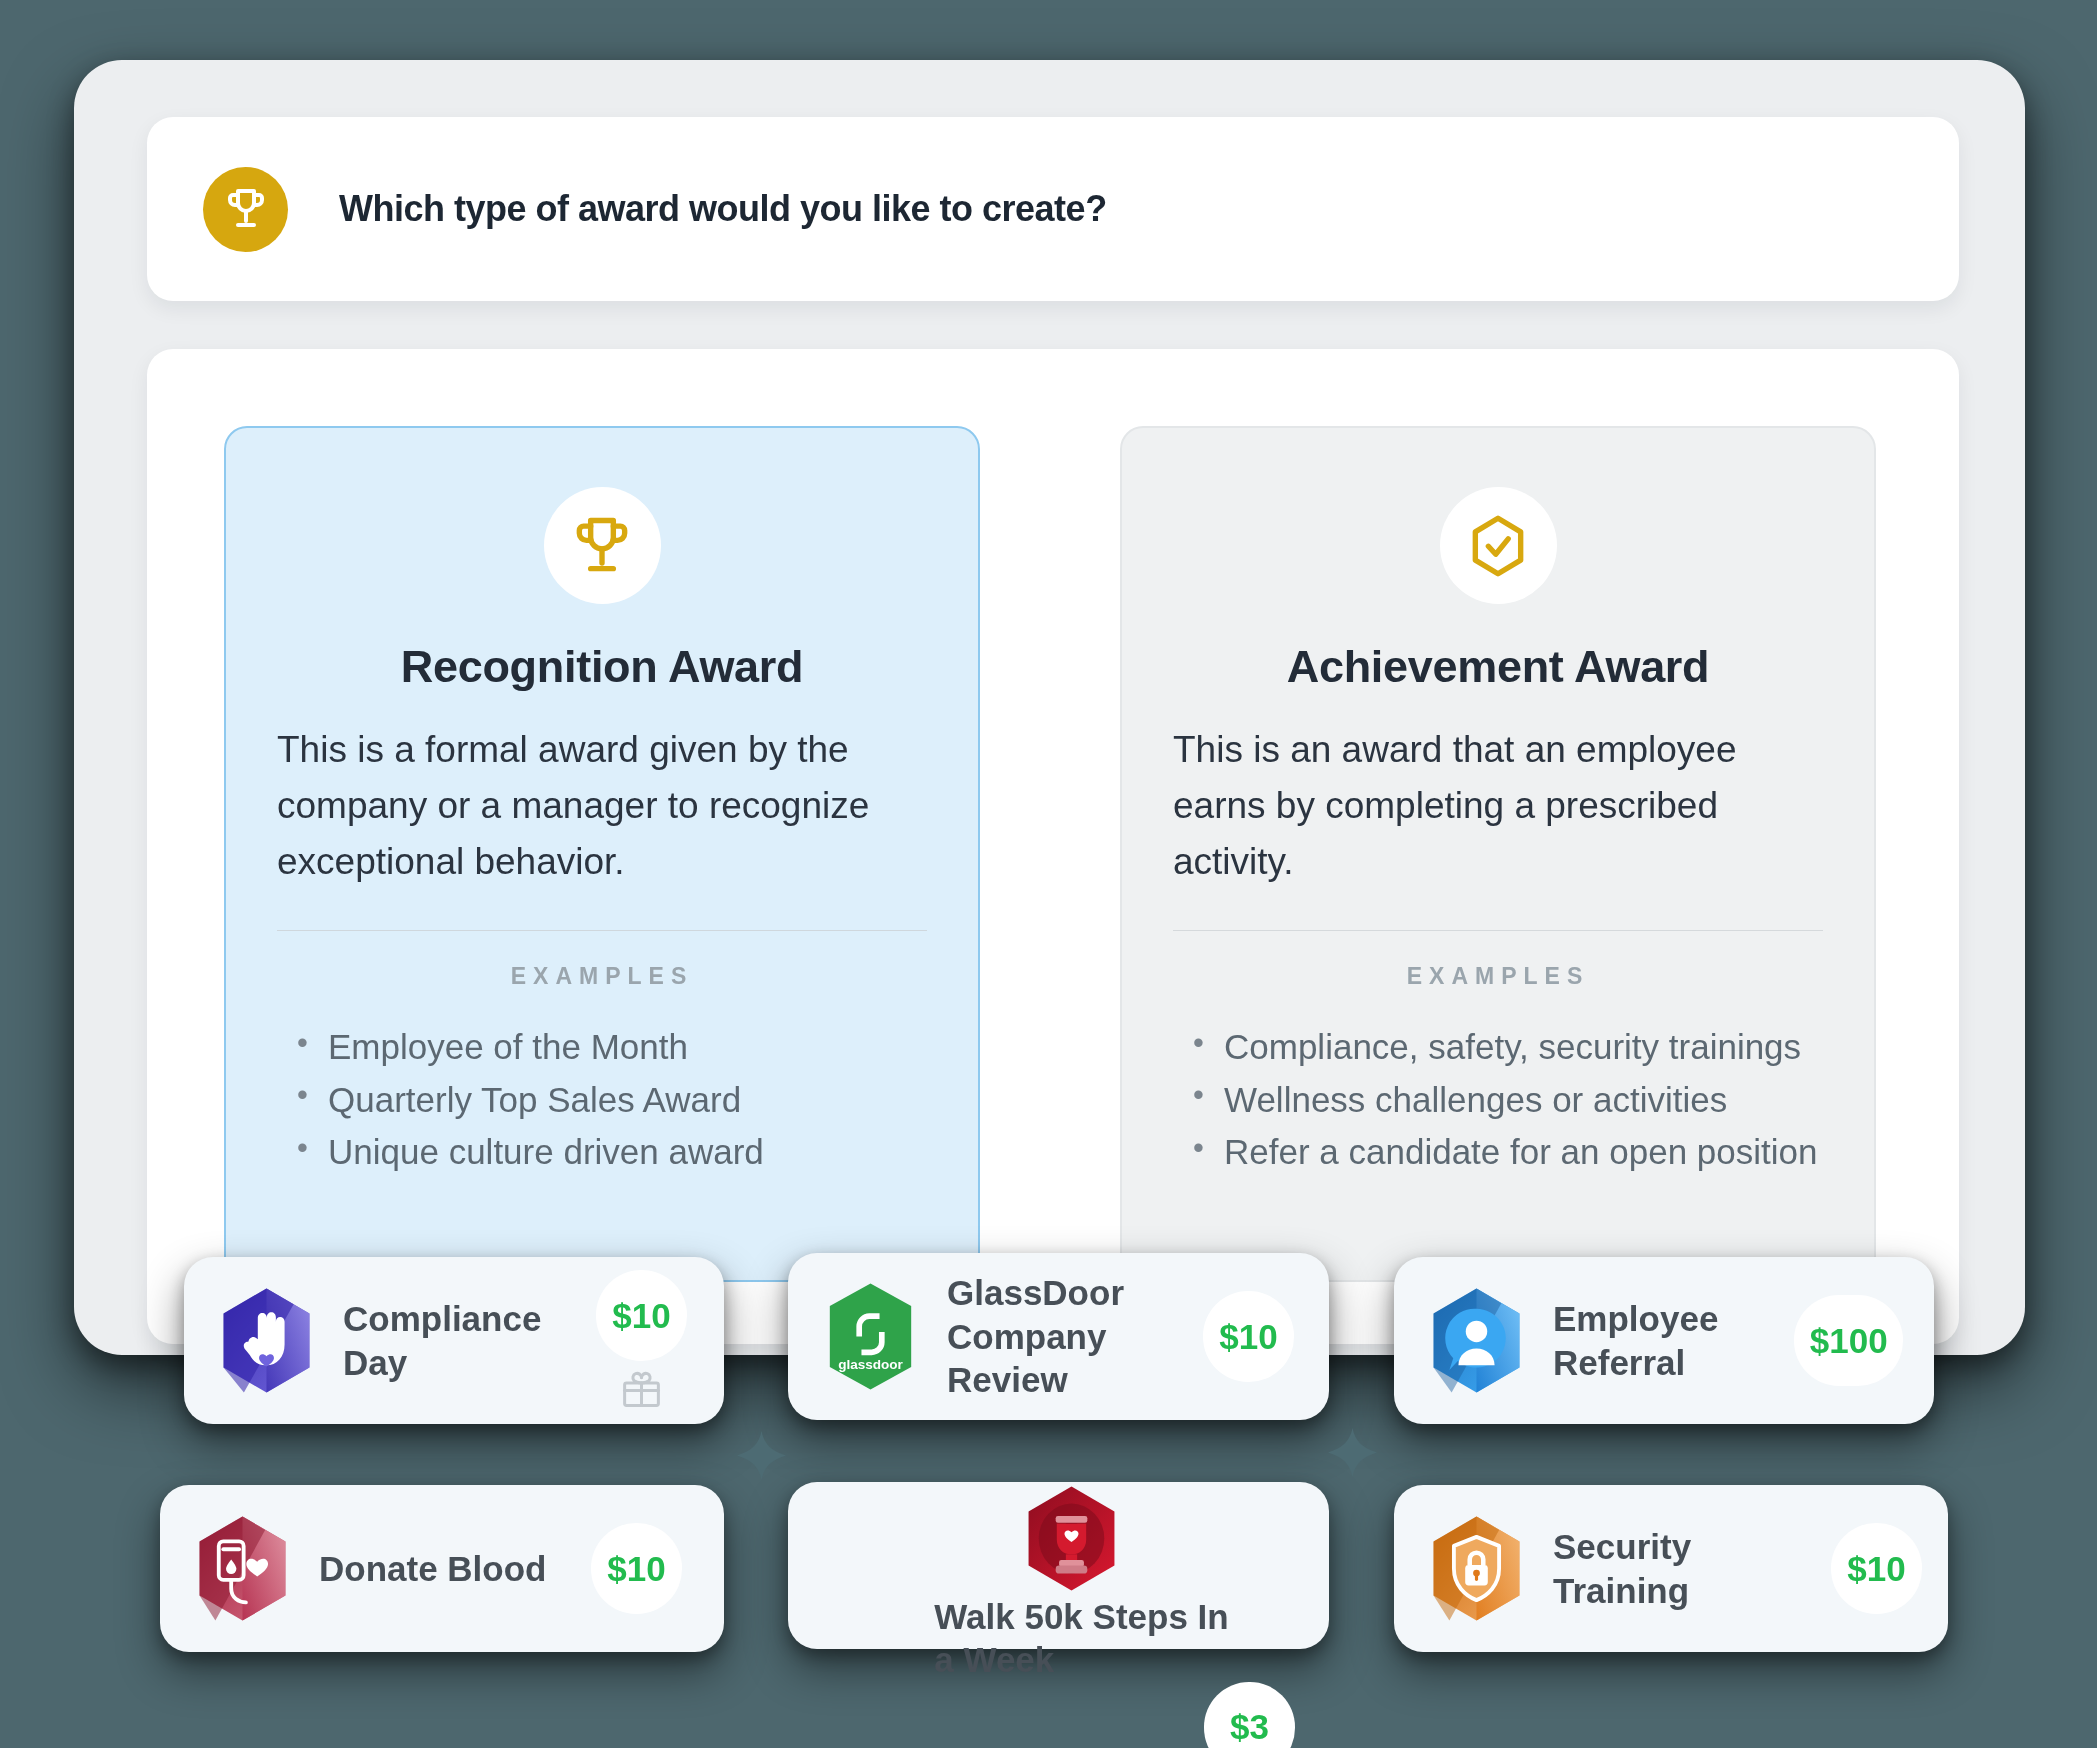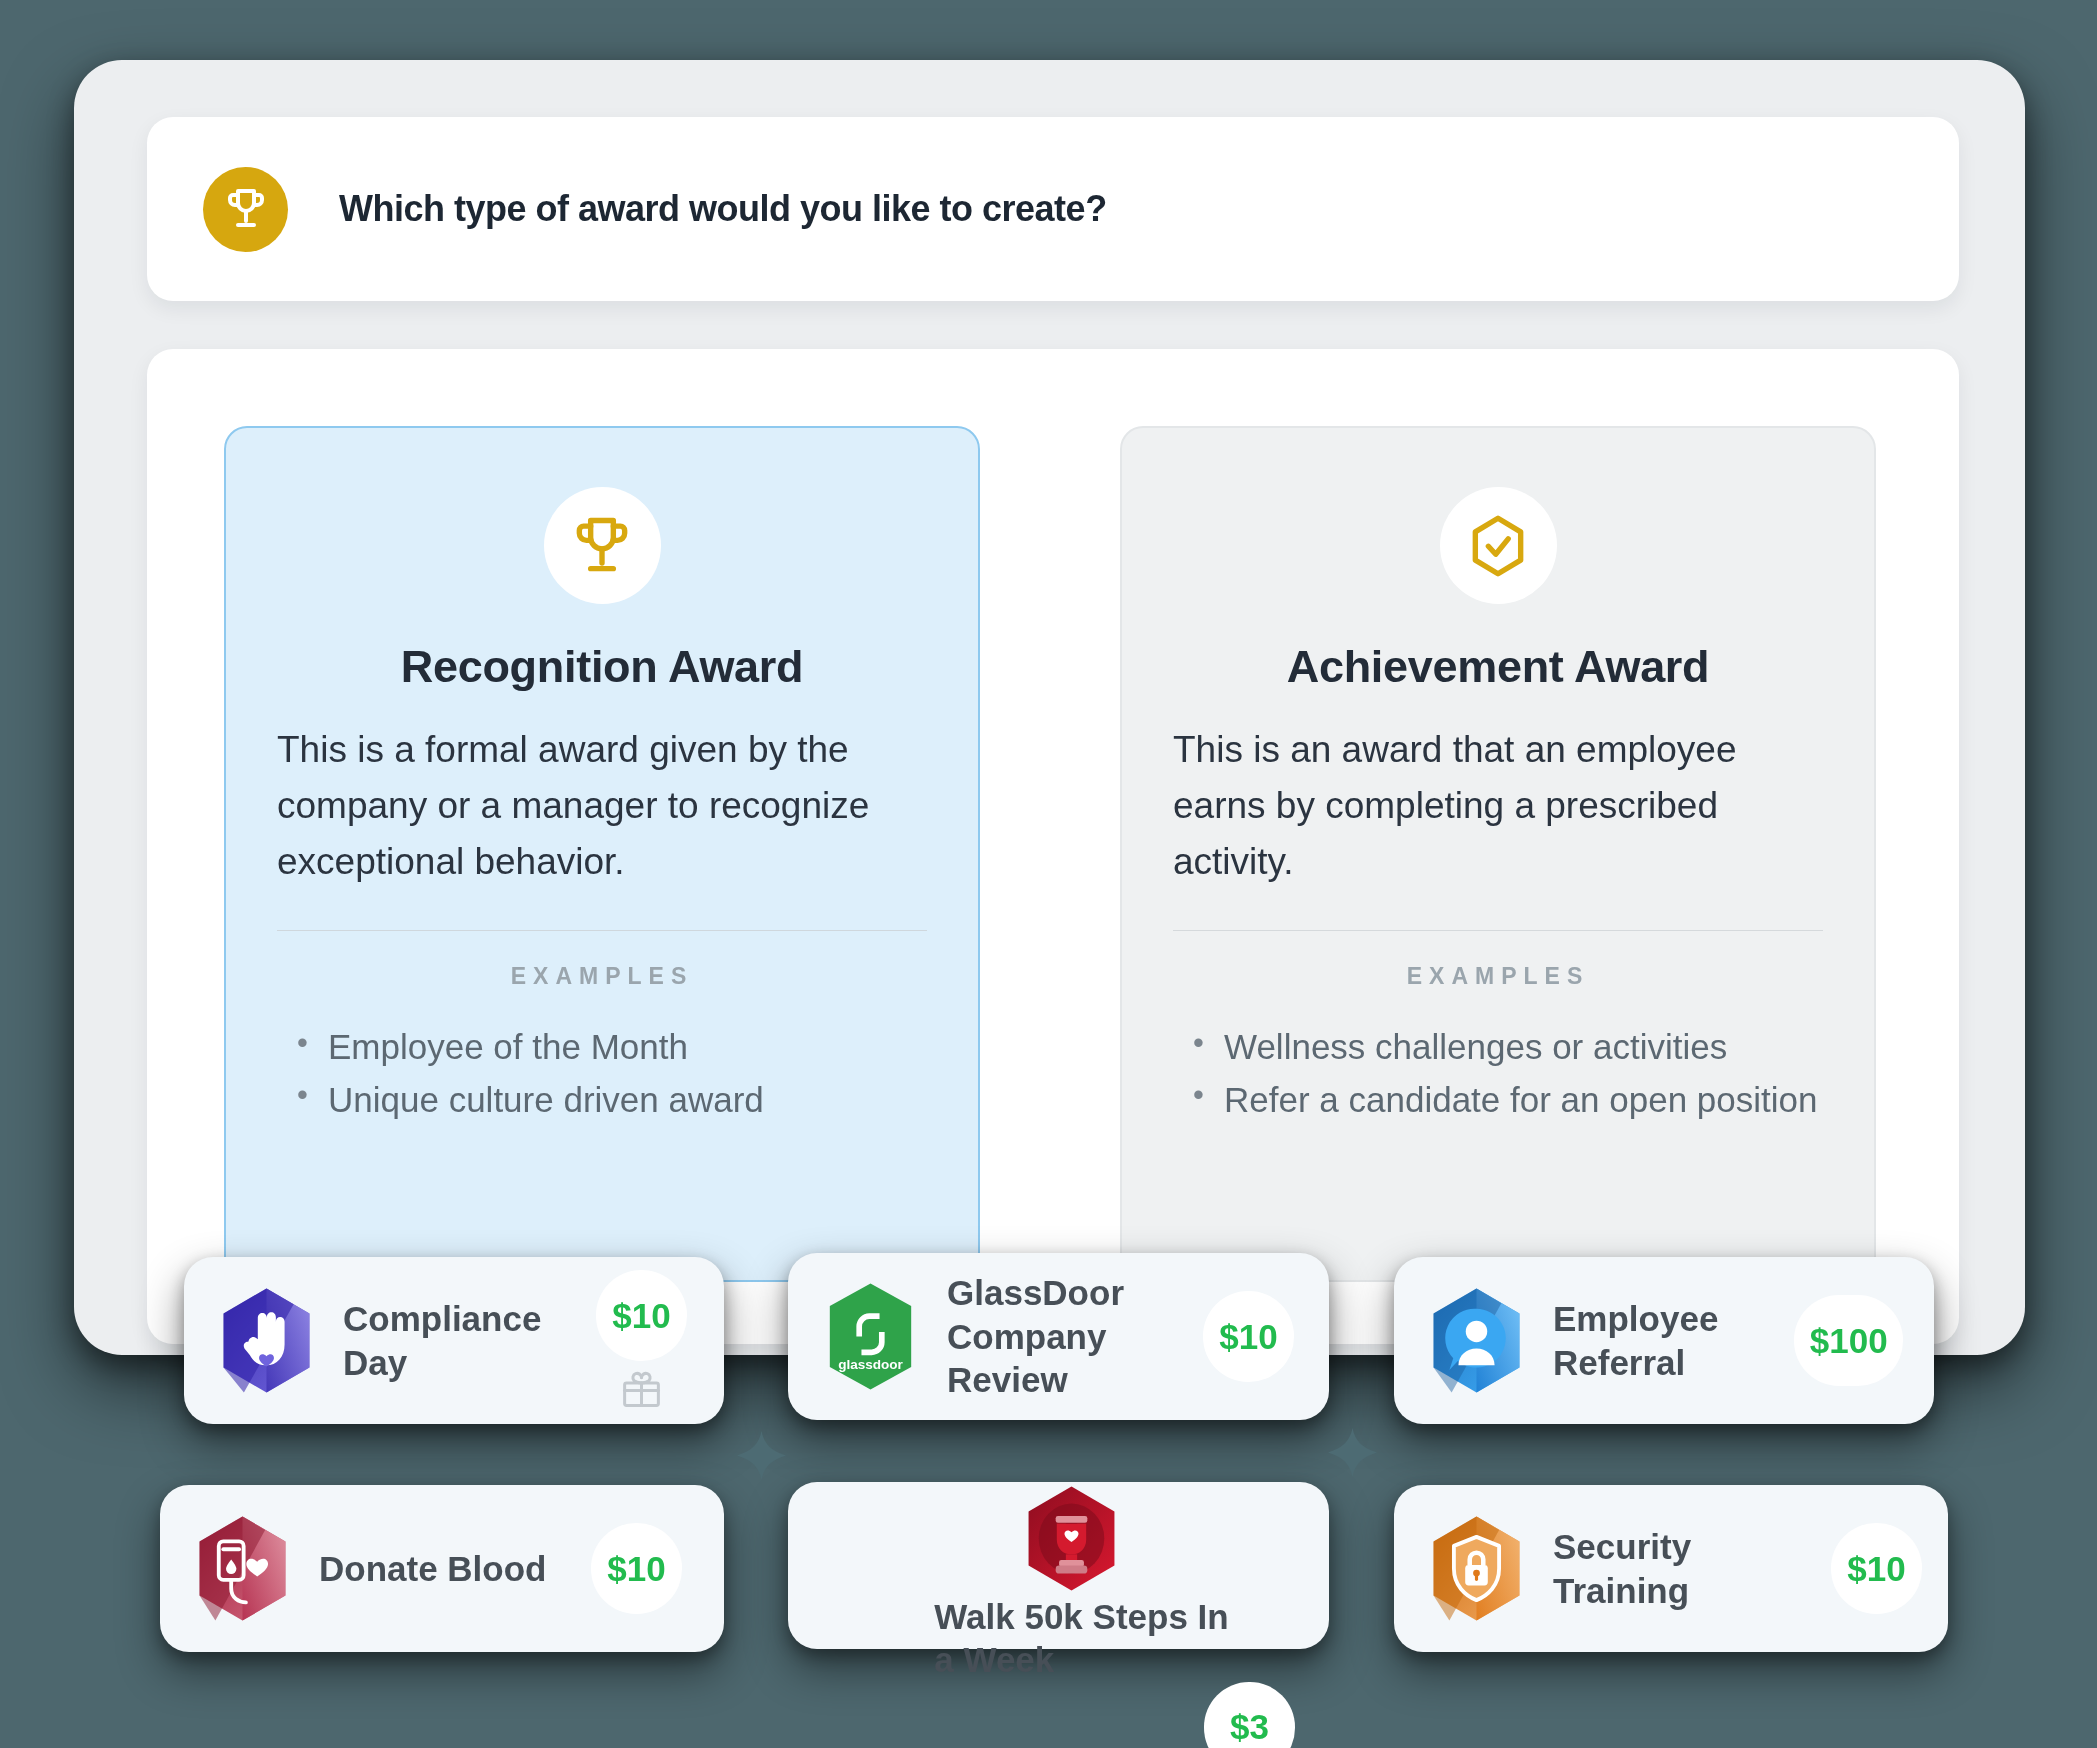--- a/index.html
+++ b/index.html
@@ -283,36 +283,38 @@
             <path d="M12 13v5"></path>
             <path d="M8 20h8"></path>
           </svg>
         </div>
         <div class="choice-title">Recognition Award</div>
         <div class="choice-desc">This is a formal award given by the company or a manager to recognize exceptional behavior.</div>
         <div class="choice-divider"></div>
         <div class="examples-label">EXAMPLES</div>
         <ul class="examples-list">
           <li>Employee of the Month</li>
+          <li>Quarterly Top Sales Award</li>
           <li>Unique culture driven award</li>
         </ul>
       </div>
 
       <div class="choice achievement">
         <div class="choice-badge">
           <svg viewBox="0 0 24 24" fill="none" stroke="#d8a80f" stroke-width="1.9" stroke-linecap="round" stroke-linejoin="round">
             <path d="M12 2.2 20 7v10l-8 4.8L4 17V7z"></path>
             <path d="M8.6 12.1l2.6 2.8 4.4-5.4"></path>
           </svg>
         </div>
         <div class="choice-title">Achievement Award</div>
         <div class="choice-desc">This is an award that an employee earns by completing a prescribed activity.</div>
         <div class="choice-divider"></div>
         <div class="examples-label">EXAMPLES</div>
         <ul class="examples-list">
+          <li>Compliance, safety, security trainings</li>
           <li>Wellness challenges or activities</li>
           <li>Refer a candidate for an open position</li>
         </ul>
       </div>
 
     </div>
   </div>
 
   <div class="chip" id="chip-volunteer">
     <div class="chip-hex">

